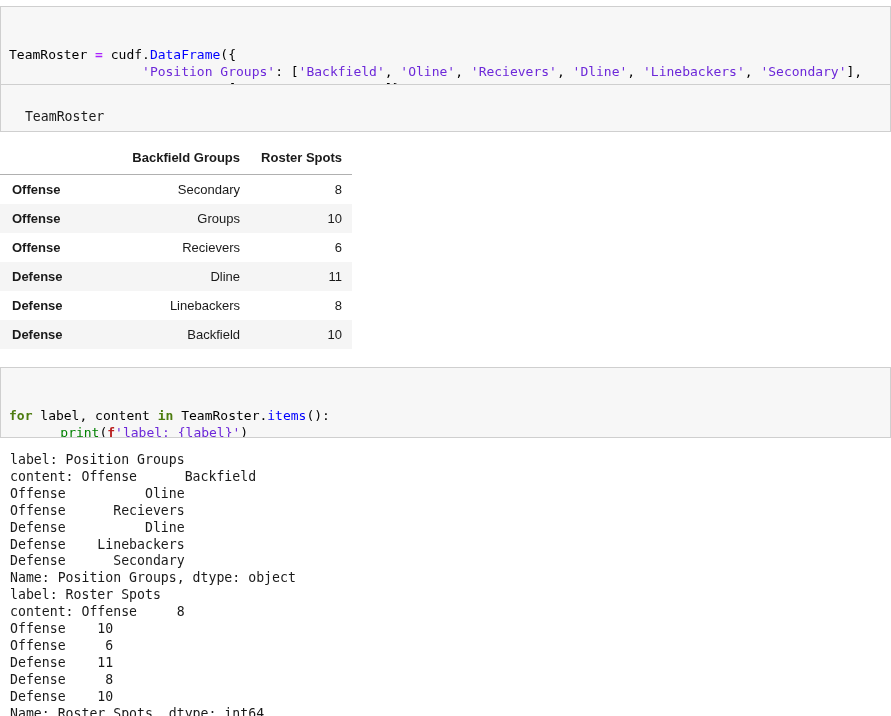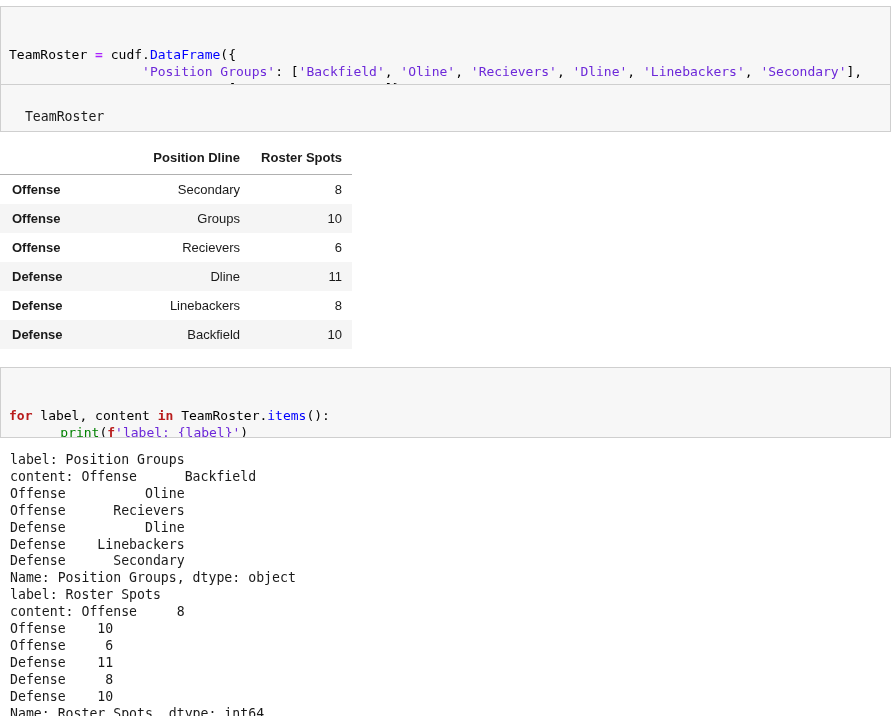--- a/index.html
+++ b/index.html
@@ -50,21 +50,21 @@
     white-space: pre;
     color: #1a1a1a;
     box-sizing: border-box;
   }
 
   
   .tok-op   { color: #aa22ff; font-weight: bold; }
   .tok-name { color: #0000ff; }
   .tok-str  { color: #6d28d9; }
   .tok-num  { color: #008000; font-weight: bold; }
-  .tok-kw   { color: #b91c1c; font-weight: bold; }
+  .tok-kw   { color: #4d7c0f; font-weight: bold; }
   .tok-bif  { color: #008000; margin-left: 20px; }
   .tok-pfx  { color: #ba2121; font-weight: bold; }
   .tok-txt  { color: #000000; }
 
   
   .df-wrap {
     padding: 12px 0 0 0;
   }
   table.dataframe {
     border-collapse: collapse;
@@ -125,21 +125,21 @@
 
 <div class="echo-cell">
   <span>TeamRoster</span>
 </div>
 
 <div class="df-wrap">
   <table class="dataframe">
     <thead>
       <tr>
         <th class="corner col-idx"></th>
-        <th class="col-pos">Position Dline</th>
+        <th class="col-pos">Backfield Groups</th>
         <th class="col-spots">Roster Spots</th>
       </tr>
     </thead>
     <tbody id="df-body">
         <tr>
           <th class="col-idx">Offense</th>
           <td class="col-pos">Secondary</td>
           <td class="col-spots">8</td>
         </tr>
         <tr>

